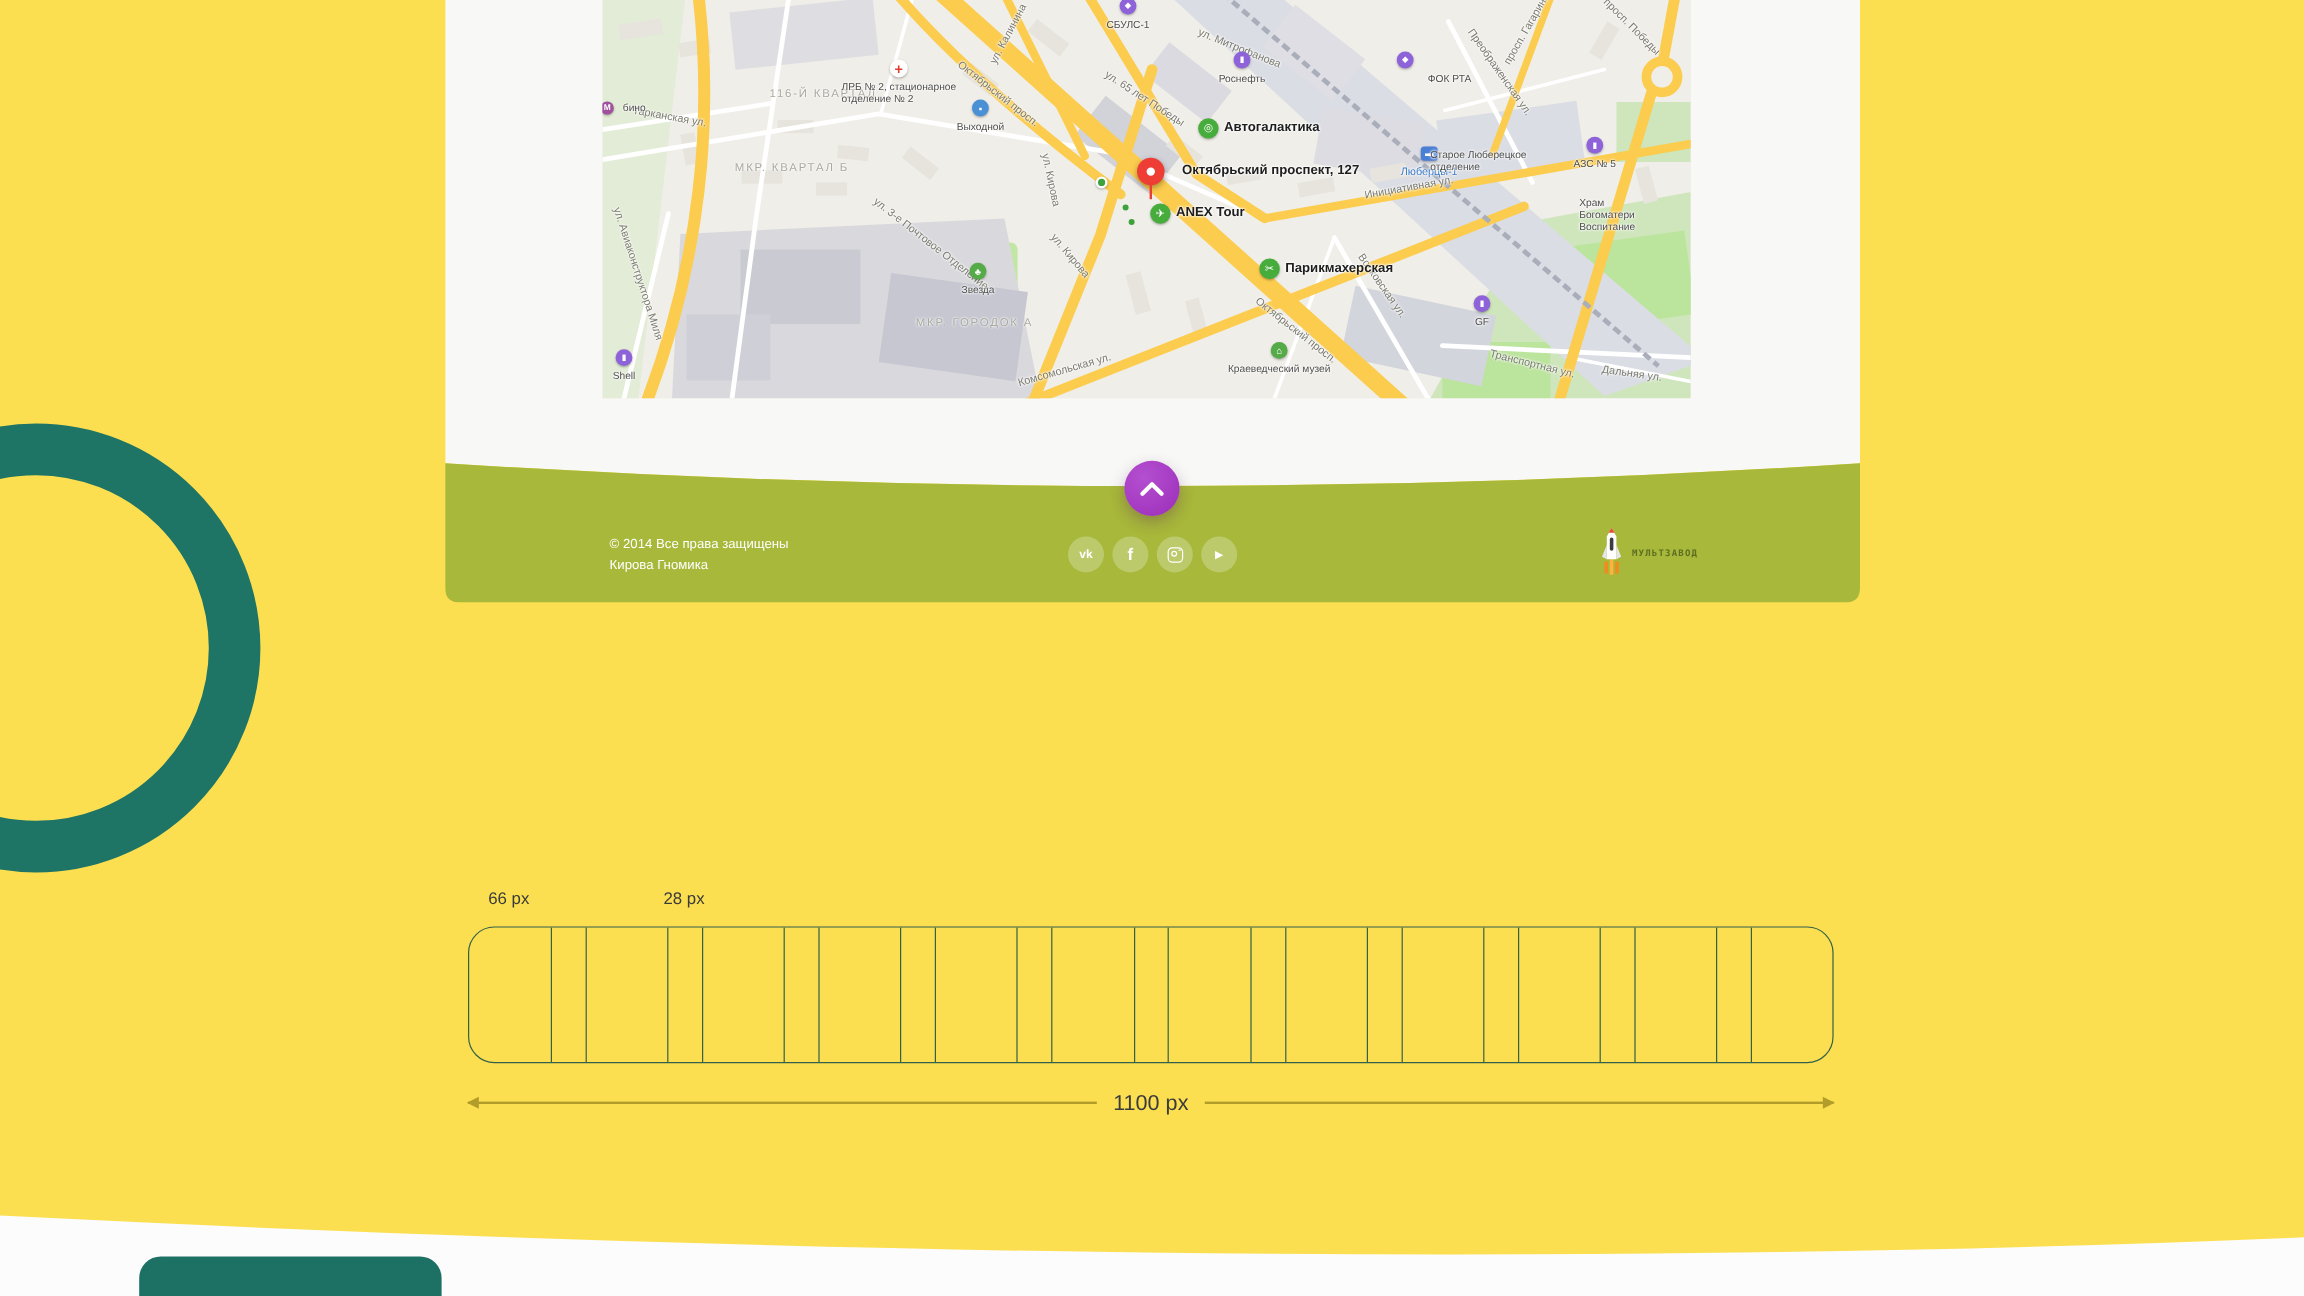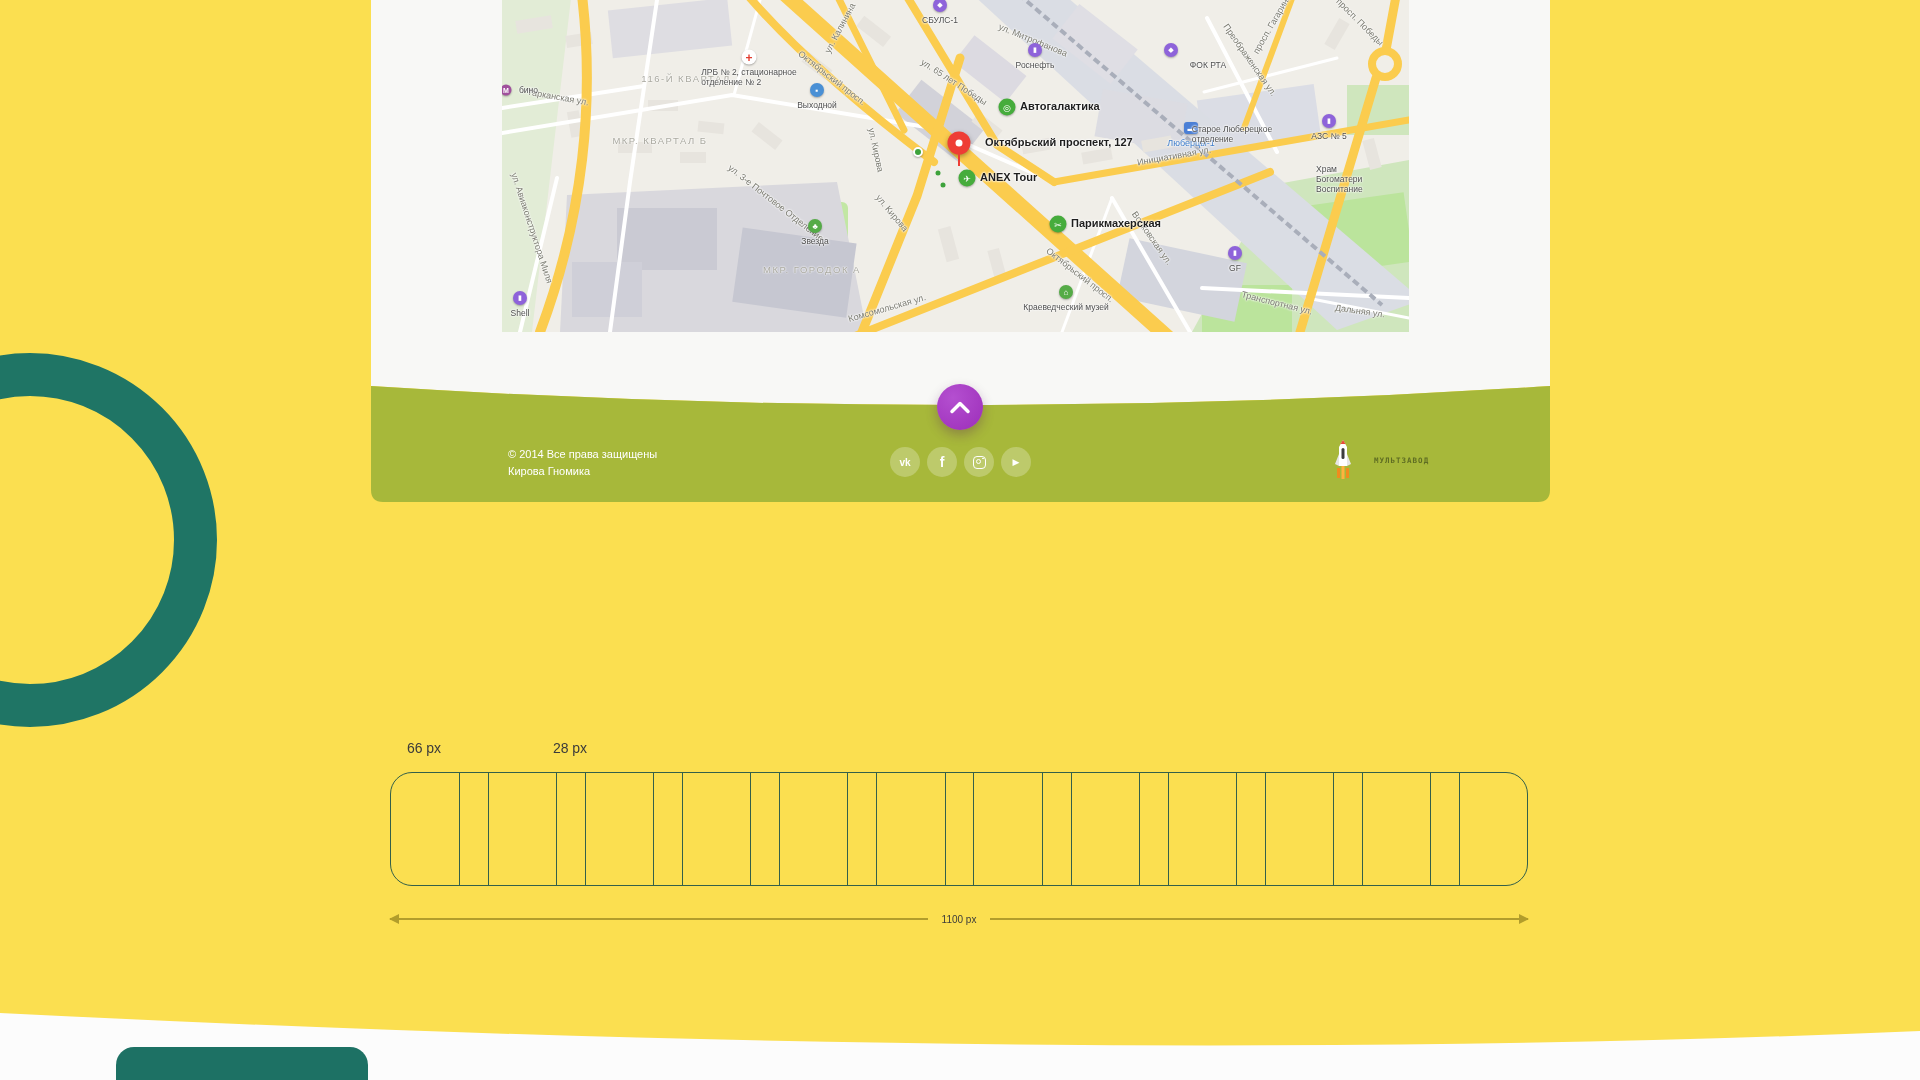--- a/index.html
+++ b/index.html
@@ -52,41 +52,41 @@
   .soc{position:absolute;top:447px;width:30px;height:30px;border-radius:50%;
       background:rgba(255,255,255,.25);display:flex;align-items:center;justify-content:center;
       color:#fff;cursor:pointer;z-index:4;}
   .soc .ig-o{display:block;width:13px;height:13px;border:1.5px solid #fff;border-radius:4px;
       position:relative;}
   .soc .ig-c{position:absolute;left:2.5px;top:2.5px;width:5px;height:5px;
       border:1.5px solid #fff;border-radius:50%;}
   .soc .ig-d{position:absolute;right:1px;top:1px;width:1.5px;height:1.5px;
       background:#fff;border-radius:50%;}
   .brand{position:absolute;left:962px;top:438px;height:44px;display:flex;
-      align-items:center;gap:21px;z-index:4;}
+      align-items:center;gap:7px;z-index:4;}
   .brand .btxt{font-family:"DejaVu Sans Mono","Liberation Mono",monospace;
       font-size:7.5px;font-weight:bold;letter-spacing:1px;color:#5f6d23;}
 
   
   .totop{position:absolute;left:566px;top:384px;width:46px;height:46px;border-radius:50%;
       background:radial-gradient(circle at 35% 30%,#b44fd0,#9c2eb9);
       box-shadow:0 5px 12px rgba(80,20,90,.3);display:flex;align-items:center;
       justify-content:center;cursor:pointer;z-index:6;border:none;}
 
   
   .gtitle{position:absolute;left:0;top:634px;width:100%;text-align:center;margin:0;
       font-size:35px;font-weight:bold;letter-spacing:2px;color:#7d30cb;}
   .glabel{position:absolute;top:740px;transform:translateX(-50%);font-size:14px;color:#3b3b3b;}
   .gridbox{position:absolute;left:390px;top:772px;width:1138px;height:114px;
       border:1px solid #33604a;border-radius:22px;}
   .gridbox .inner{position:relative;width:100%;height:100%;}
   .gline{position:absolute;top:0;bottom:0;width:1px;background:#33604a;}
   .dim{position:absolute;left:390px;top:908px;width:1138px;height:22px;
       display:flex;align-items:center;}
-  .dim .txt{margin:0 14px;font-size:10px;color:#3b3b3b;white-space:nowrap;}
+  .dim .txt{margin:0 14px;font-size:18px;color:#3b3b3b;white-space:nowrap;}
   .dline{flex:1;height:0;border-top:2px solid #b29d2b;position:relative;}
   .dline.l::before{content:"";position:absolute;left:-1px;top:-6px;
       border-top:5px solid transparent;border-bottom:5px solid transparent;
       border-right:10px solid #b29d2b;}
   .dline.r::after{content:"";position:absolute;right:-1px;top:-6px;
       border-top:5px solid transparent;border-bottom:5px solid transparent;
       border-left:10px solid #b29d2b;}
 
   
   .bottomcurve{position:absolute;left:0;top:1005px;}

